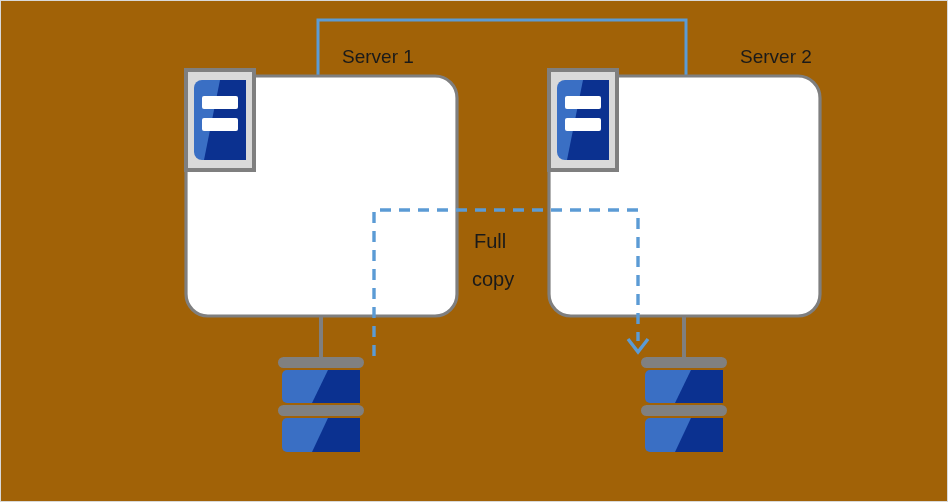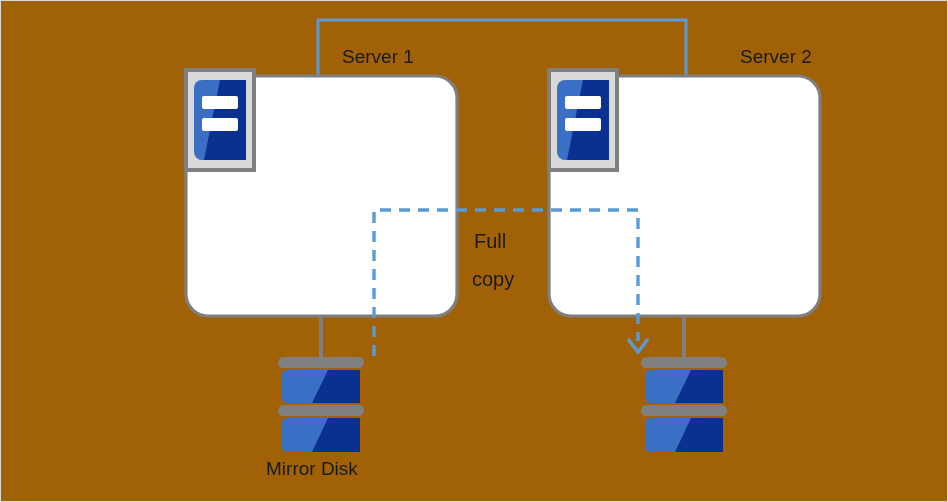--- a/index.html
+++ b/index.html
@@ -103,19 +103,18 @@
     <g>
       <path d="M373,355 L373,209 L637,209 L637,340" fill="none" stroke="#5b9bd5" stroke-width="3.4" stroke-dasharray="11 8"></path>
       <path d="M627,338 L637,351 L647,338" fill="none" stroke="#5b9bd5" stroke-width="3.4" stroke-linecap="butt" stroke-linejoin="miter"></path>
     </g>
   </svg>
 
   <div class="txt server-title" style="left:341px; top:44px;">Server 1</div>
 
   <div class="txt server-title" style="left:739px; top:44px;">Server 2</div>
 
-  <div class="txt disk-label" style="left:265px; top:456px;">Mirror Disk</div>
 
   <div class="txt flow-label" style="left:473px; top:228px;">Full</div>
 
   <div class="txt flow-label" style="left:471px; top:266px;">copy</div>
 
 </div>
 
 </body></html>

